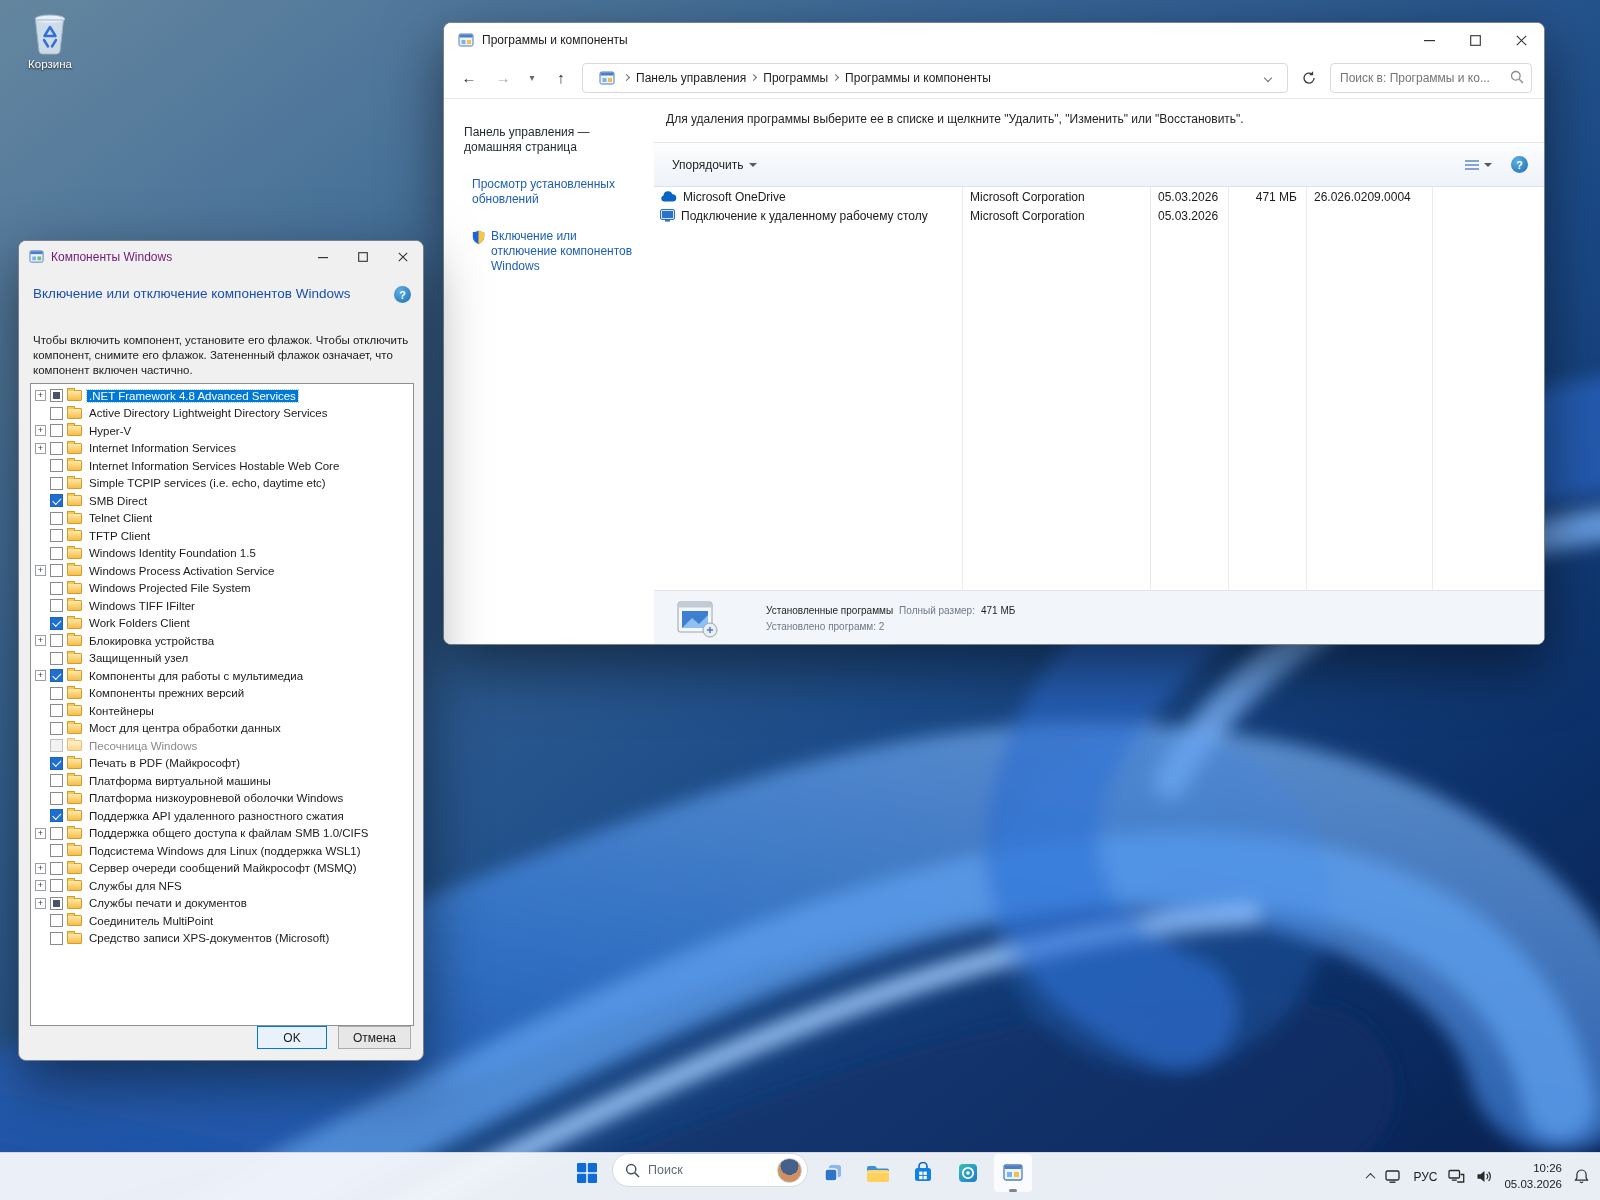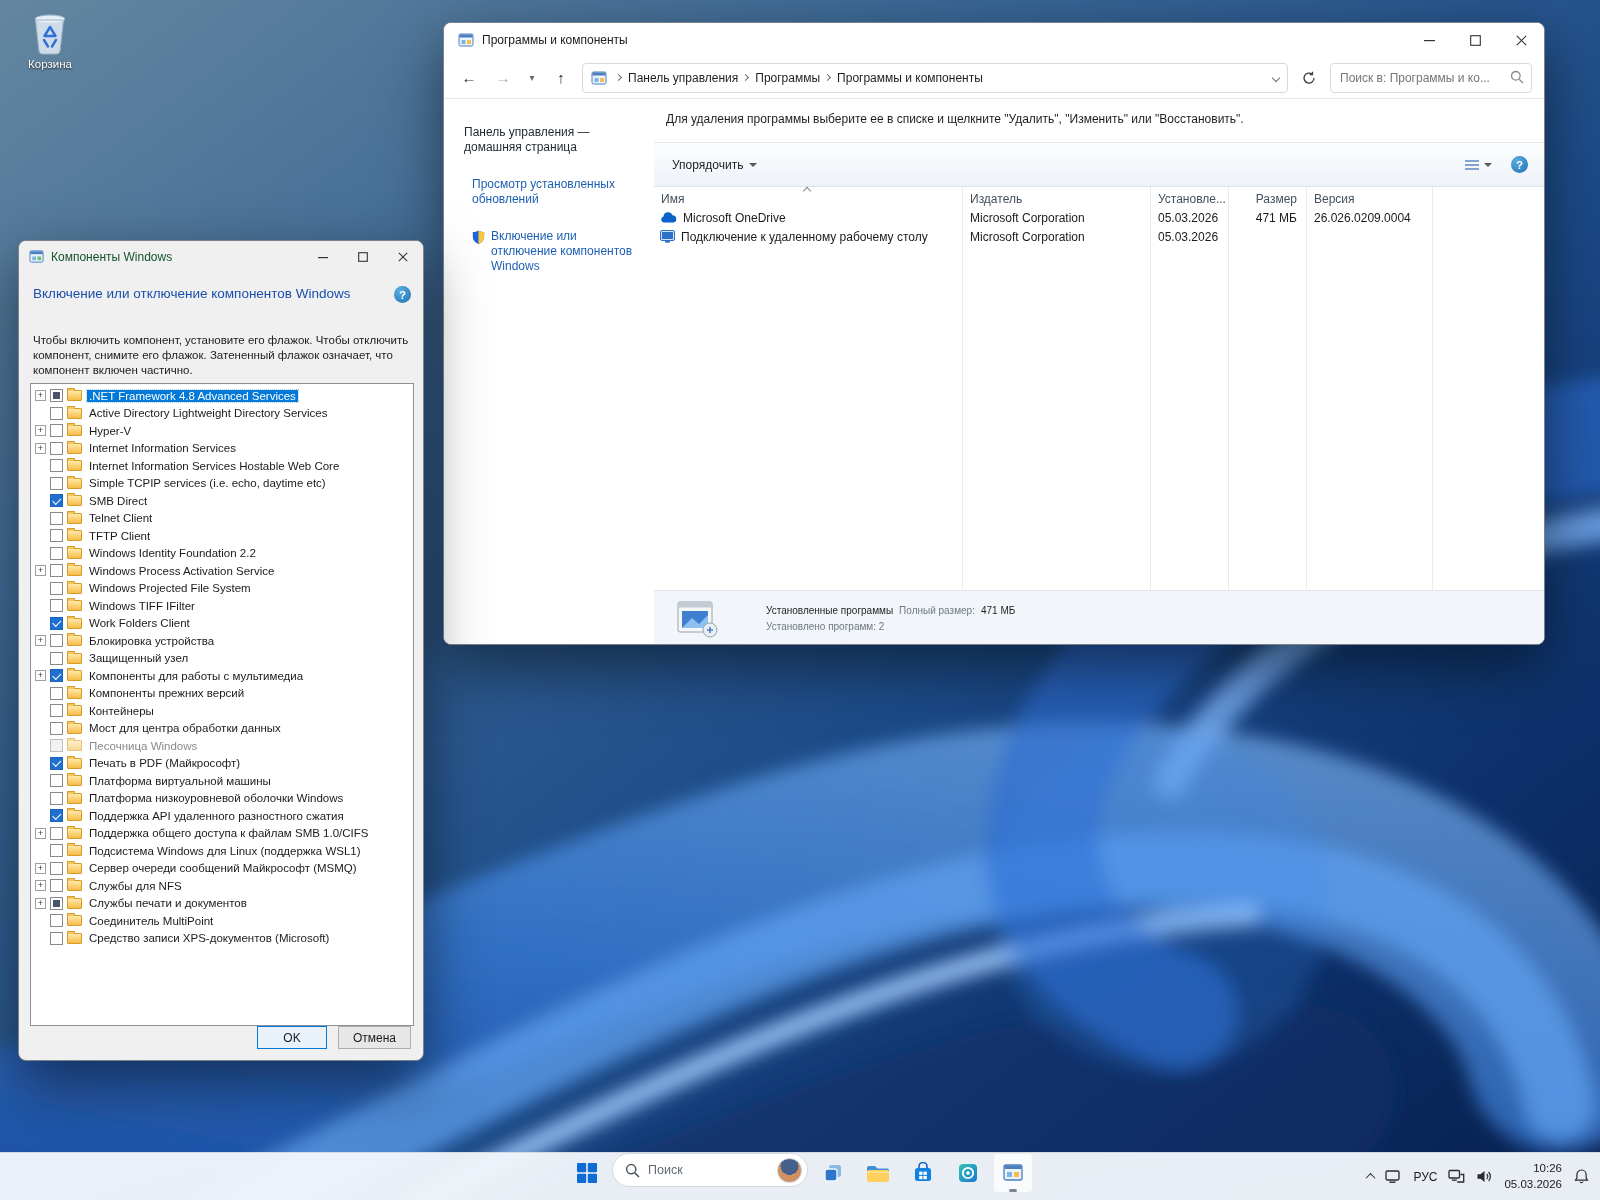--- a/index.html
+++ b/index.html
@@ -18,21 +18,21 @@
   .winbtn svg{display:block;}
 
   
   .win-programs{left:443px;top:22px;width:1102px;height:623px;background:#fff;}
   .pw-titlebar{position:relative;height:34px;background:#fff;display:flex;align-items:center;padding-left:14px;}
   .pw-title{font-size:12px;color:#202020;margin-left:8px;}
   .pw-nav{height:42px;display:flex;align-items:center;gap:8px;padding:0 12px;background:#fff;border-bottom:1px solid #e6e6e6;}
   .nav-ic{width:26px;height:26px;display:flex;align-items:center;justify-content:center;font-size:15px;color:#2b2b2b;border-radius:4px;}
   .nav-ic.dim{color:#a8a8a8;}
   .nav-ic.small{width:16px;font-size:10px;color:#6a6a6a;}
-  .addressbar{flex:1;height:30px;border:1px solid #d9d9d9;border-radius:4px;display:flex;align-items:center;padding:0 8px;gap:4px;font-size:12px;color:#1f1f1f;background:#fff;}
+  .addressbar{flex:1;height:30px;border:1px solid #d9d9d9;border-radius:4px;display:flex;align-items:center;padding:0 16px;gap:4px;font-size:12px;color:#1f1f1f;background:#fff;}
   .crumb-sep{width:5px;height:5px;border-right:1.4px solid #6b6b6b;border-top:1.4px solid #6b6b6b;transform:rotate(45deg);margin:0 7px 0 5px;flex:none;}
   .crumb{white-space:nowrap;}
   .ab-dd{margin-left:auto;width:6px;height:6px;border-right:1.4px solid #6b6b6b;border-bottom:1.4px solid #6b6b6b;transform:rotate(45deg);}
   .searchbox{position:relative;width:202px;height:30px;flex:none;}
   .searchbox input{width:100%;height:100%;border:1px solid #d9d9d9;border-radius:4px;padding:0 28px 0 9px;font-size:12px;font-family:inherit;color:#444;}
   .searchbox input::placeholder{color:#757575;}
   .searchbox svg{position:absolute;right:8px;top:7px;}
   .pw-body{display:flex;height:547px;background:#fff;}
   .pw-sidebar{width:210px;flex:none;padding:26px 8px 0 20px;font-size:12px;line-height:1.25;}
   .side-item{margin-bottom:22px;cursor:pointer;}
@@ -63,21 +63,21 @@
   .app-ic{flex:none;display:flex;align-items:center;}
   .statusbar{height:56px;flex:none;background:#f2f5f9;border-top:1px solid #e0e4e9;display:flex;align-items:center;padding-left:22px;gap:14px;}
   .sb-text{font-size:10px;color:#1f1f1f;line-height:1.55;margin-left:34px;}
   .sb-line1{display:flex;gap:6px;align-items:baseline;}
   .sb-muted{color:#707a84;}
   .sb-count{color:#707a84;}
 
   
   .win-features{left:18px;top:240px;width:406px;height:821px;background:#f0f0f0;}
   .fw-titlebar{position:relative;height:31px;background:#f0f0f0;display:flex;align-items:center;padding-left:10px;}
-  .fw-title{font-size:12px;color:#14532d;margin-left:7px;}
+  .fw-title{font-size:12px;color:#701a75;margin-left:7px;}
   .fw-titlebar .winbtn{width:40px;}
   .fw-heading{position:absolute;left:14px;top:44px;width:352px;font-size:13.5px;color:#1a4fae;line-height:1.4;}
   .fw-help{position:absolute;right:12px;top:45px;width:17px;height:17px;border-radius:50%;background:radial-gradient(circle at 35% 30%,#5caee0,#1d6fb4);color:#fff;font-size:11px;font-weight:bold;display:flex;align-items:center;justify-content:center;cursor:pointer;}
   .fw-descr{position:absolute;left:14px;top:92px;width:382px;font-size:11.5px;color:#1b1b1b;line-height:1.32;}
   .fw-tree{position:absolute;left:11px;top:142px;width:384px;height:643px;background:#fff;border:1px solid #8a9097;overflow:hidden;padding-top:3px;}
   .tree-row{display:flex;align-items:center;height:17.5px;padding-left:4px;font-size:11.5px;color:#1b1b1b;cursor:default;}
   .expander{flex:none;width:11px;height:11px;border:1px solid #9aa0a6;background:#fff;font-size:9px;line-height:9px;text-align:center;color:#3c3c3c;margin-right:4px;}
   .expander.invisible{visibility:hidden;}
   .cb{flex:none;width:13px;height:13px;border:1px solid #8a8a8a;background:#fff;display:flex;align-items:center;justify-content:center;margin-right:4px;}
   .cb.checked{background:#1f6fd0;border-color:#1a64c0;}
@@ -252,38 +252,20 @@
           </span>
           <span class="help-ic">?</span>
         </div>
 
         <div class="table-area">
           <span class="vline" style="left:308px"></span>
           <span class="vline" style="left:496px"></span>
           <span class="vline" style="left:574px"></span>
           <span class="vline" style="left:652px"></span>
           <span class="vline" style="left:778px"></span>
-          <div class="thead">
-              <div class="hcell c0">
-                <span class="sort-caret"></span>
-                <span>Имя</span>
-              </div>
-              <div class="hcell c1">
-                <span>Издатель</span>
-              </div>
-              <div class="hcell c2">
-                <span>Установле...</span>
-              </div>
-              <div class="hcell c3 right">
-                <span>Размер</span>
-              </div>
-              <div class="hcell c4">
-                <span>Версия</span>
-              </div>
-            </div>
           <div class="tbody">
               <div class="prog-row">
                 <div class="cell c0">
                   <span class="app-ic">
                     <svg width="17" height="11" viewBox="0 0 17 11">
                       <path d="M13.4 10.5 H4 A3 3 0 0 1 3.5 4.6 4.6 4.6 0 0 1 12.4 3.2 3.7 3.7 0 0 1 13.4 10.5z" fill="#0a64c8"></path>
                     </svg>
                   </span>
                   <span>Microsoft OneDrive</span>
                 </div>
@@ -417,21 +399,21 @@
         <div class="tree-row">
           <span class="expander invisible"></span>
           <span class="cb unchecked"></span>
           <span class="folder"></span>
           <span class="lbl">TFTP Client</span>
         </div>
         <div class="tree-row">
           <span class="expander invisible"></span>
           <span class="cb unchecked"></span>
           <span class="folder"></span>
-          <span class="lbl">Windows Identity Foundation 2.2</span>
+          <span class="lbl">Windows Identity Foundation 1.5</span>
         </div>
         <div class="tree-row">
           <span class="expander">+</span>
           <span class="cb unchecked"></span>
           <span class="folder"></span>
           <span class="lbl">Windows Process Activation Service</span>
         </div>
         <div class="tree-row">
           <span class="expander invisible"></span>
           <span class="cb unchecked"></span>

